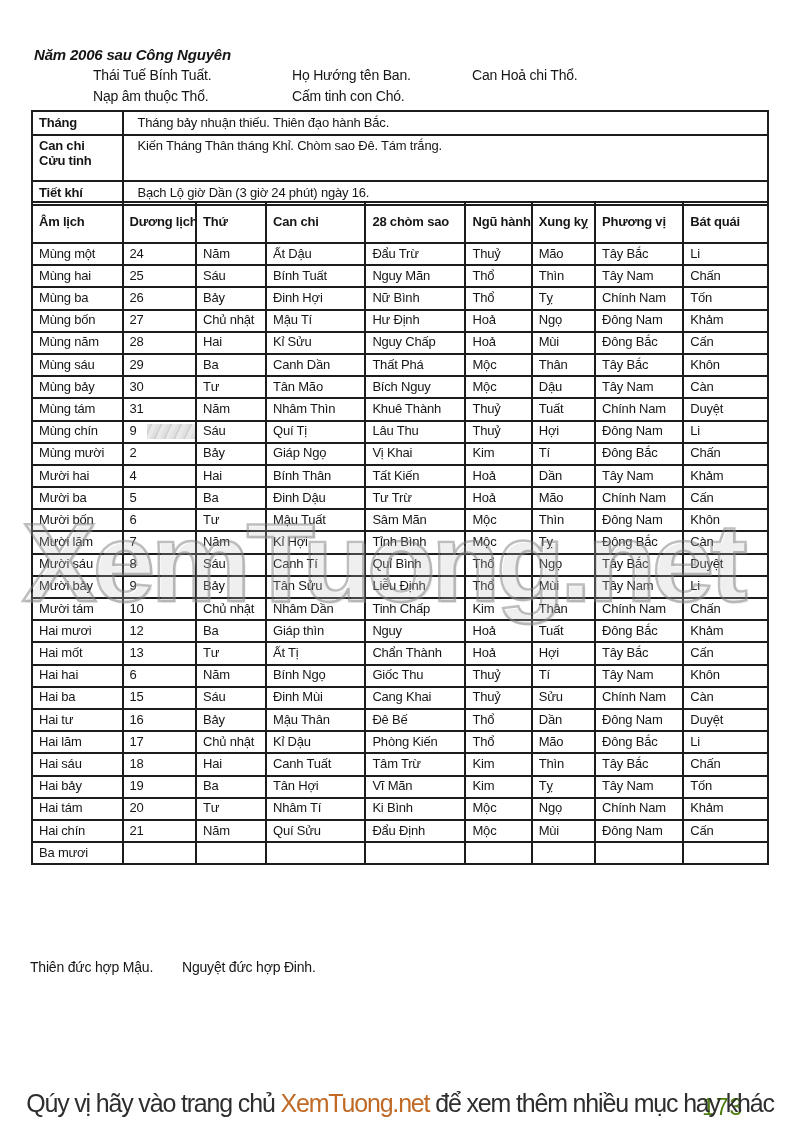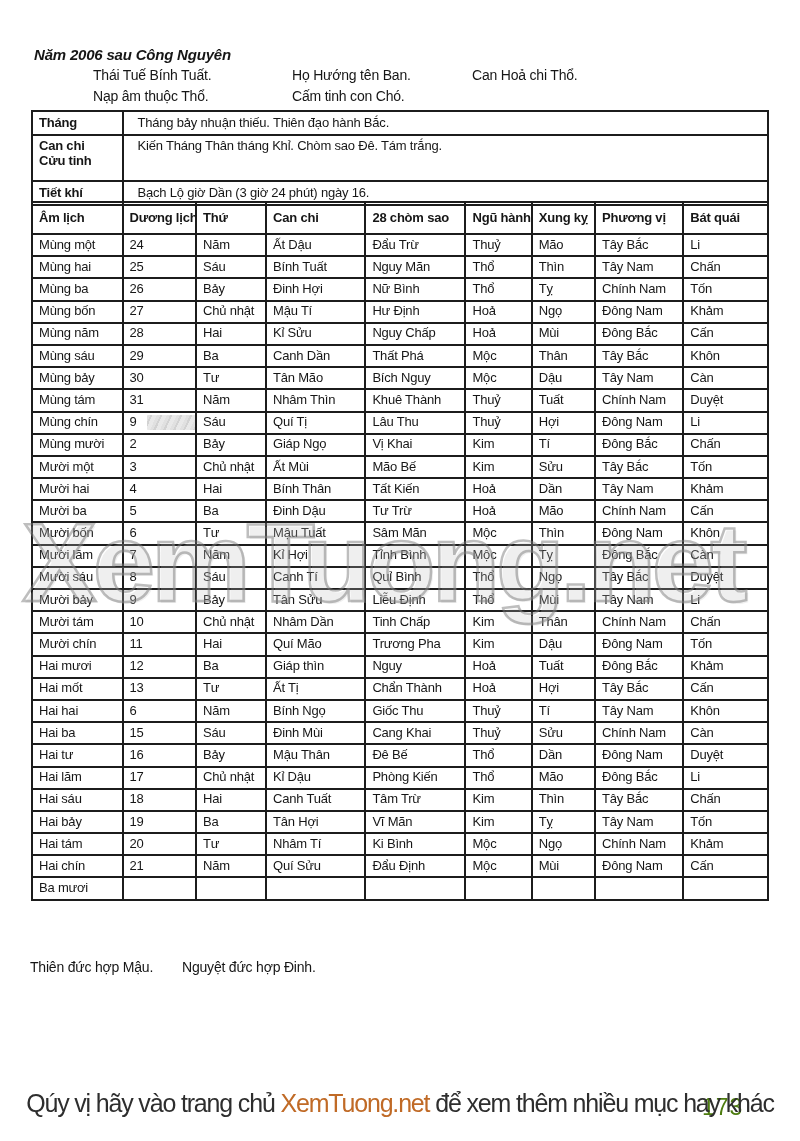--- a/index.html
+++ b/index.html
@@ -25,21 +25,21 @@
   .main-table { position:absolute; left:31px; top:201px; width:738px; }
   td, th {
     border:2px solid #1c1c1c; font-size:13px; font-weight:normal;
     text-align:left; vertical-align:middle; padding:1px 6px;
     line-height:1.15; letter-spacing:-0.2px; white-space:nowrap; overflow:hidden;
   }
   .info-table td { height:24px;border-radius:7px; }
   .info-table tr.tall td { height:46px; vertical-align:top; padding-top:3px; }
   .info-table .lbl { width:12.3%; font-weight:bold; }
   .info-table .val { padding-left:14px; }
-  .main-table th { font-weight:bold; height:32px; }
+  .main-table th { font-weight:bold; height:41px; }
   .main-table td { height:22.2px; }
   col.c1{width:12.3%} col.c2{width:10%} col.c3{width:9.5%}
   col.c4{width:13.5%} col.c5{width:13.6%} col.c6{width:9%}
   col.c7{width:8.6%} col.c8{width:12%} col.c9{width:11.5%}
   .smudge {
     display:inline-block; width:52px; height:15px; margin-left:10px;
     vertical-align:middle;
     background:repeating-linear-gradient(115deg,#d9d9d9 0 3px,#c7c7c7 3px 5px,#e3e3e3 5px 9px);
     opacity:.8; border-radius:1px;
   }
@@ -230,31 +230,20 @@
           <td>2</td>
           <td>Bảy</td>
           <td>Giáp Ngọ</td>
           <td>Vị Khai</td>
           <td>Kim</td>
           <td>Tí</td>
           <td>Đông Bắc</td>
           <td>Chấn</td>
         </tr>
         <tr>
-          <td>Mười một</td>
-          <td>3</td>
-          <td>Chủ nhật</td>
-          <td>Ất Mùi</td>
-          <td>Mão Bế</td>
-          <td>Kim</td>
-          <td>Sửu</td>
-          <td>Tây Bắc</td>
-          <td>Tốn</td>
-        </tr>
-        <tr>
           <td>Mười hai</td>
           <td>4</td>
           <td>Hai</td>
           <td>Bính Thân</td>
           <td>Tất Kiến</td>
           <td>Hoả</td>
           <td>Dần</td>
           <td>Tây Nam</td>
           <td>Khảm</td>
         </tr>
@@ -316,31 +305,20 @@
         <tr>
           <td>Mười tám</td>
           <td>10</td>
           <td>Chủ nhật</td>
           <td>Nhâm Dần</td>
           <td>Tinh Chấp</td>
           <td>Kim</td>
           <td>Thân</td>
           <td>Chính Nam</td>
           <td>Chấn</td>
-        </tr>
-        <tr>
-          <td>Mười chín</td>
-          <td>11</td>
-          <td>Hai</td>
-          <td>Quí Mão</td>
-          <td>Trương Pha</td>
-          <td>Kim</td>
-          <td>Dậu</td>
-          <td>Đông Nam</td>
-          <td>Tốn</td>
         </tr>
         <tr>
           <td>Hai mươi</td>
           <td>12</td>
           <td>Ba</td>
           <td>Giáp thìn</td>
           <td>Nguy</td>
           <td>Hoả</td>
           <td>Tuất</td>
           <td>Đông Bắc</td>

